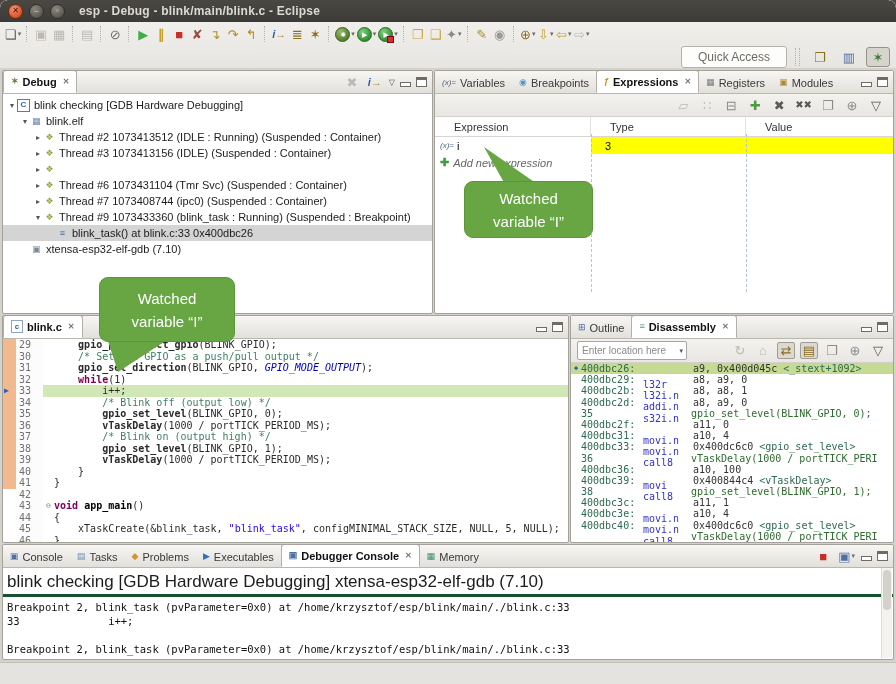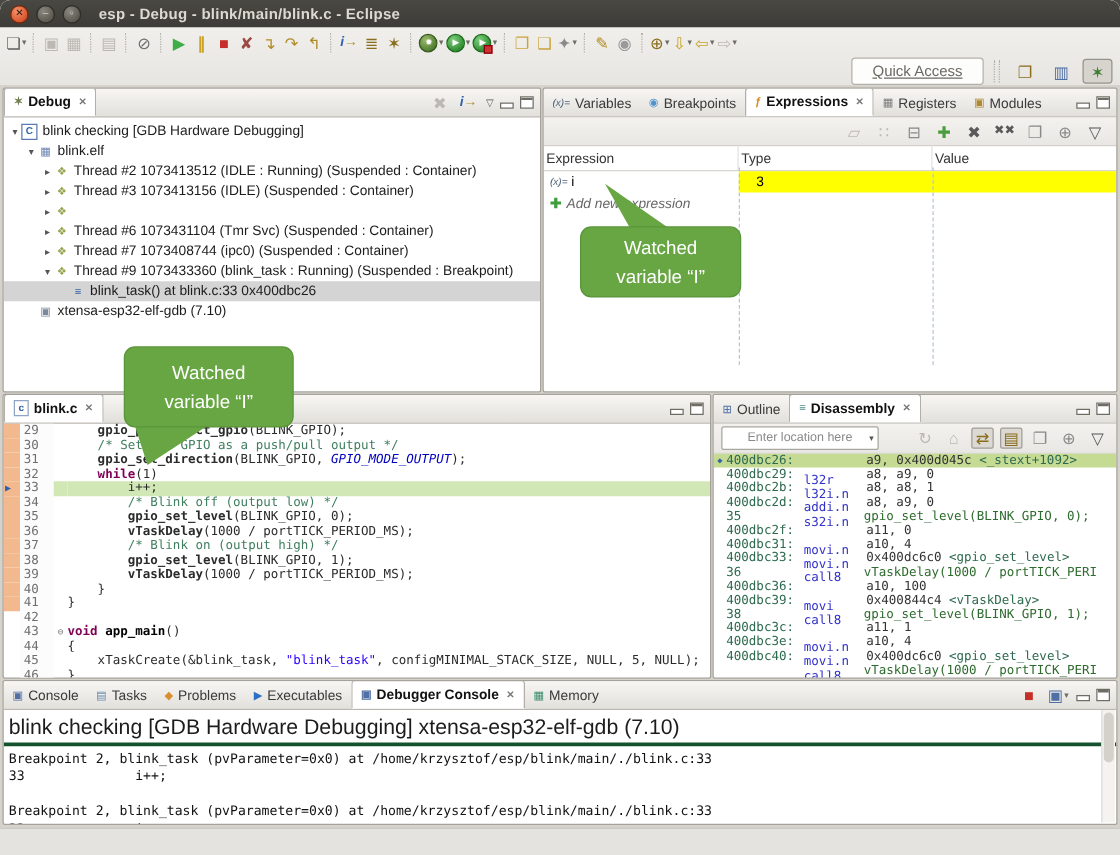--- a/index.html
+++ b/index.html
@@ -25,21 +25,21 @@
   .caret{font-size:7px;color:#6f6c66;margin-left:1px;}
   .tb-sep{width:1px;height:16px;border-left:1px dotted #b4b1aa;margin:0 4px;}
   .circ{width:13px;height:13px;border-radius:50%;display:flex;align-items:center;justify-content:center;position:relative;}
   .circ.run,.circ.ext{background:radial-gradient(circle at 35% 30%,#7fd07f,#2e8b2e 75%);border:1px solid #1e6a1e;}
   .circ.debug{background:radial-gradient(circle at 35% 30%,#9bb86a,#4e7d2e 75%);border:1px solid #37591f;}
   .circ .ply{color:#fff;font-size:7px;line-height:1;margin-left:1px;}
   .circ.ext::after{content:"";position:absolute;right:-2px;bottom:-2px;width:5px;height:5px;background:#c33;border:1px solid #801;}
   .itext-i{color:#2f5fb0;font-weight:bold;font-size:11px;font-style:italic;}
   .itext-a{color:#b08d2a;font-weight:bold;font-size:11px;}
   #quick-access{background:#fdfdfc;border:1px solid #b5b2ab;border-radius:3px;color:#6d6a64;font-size:12px;
-                padding:2px 16px;height:16px;display:flex;align-items:center;text-decoration:underline;}
+                padding:2px 16px;height:16px;display:flex;align-items:center;}
   .persp-sep{width:3px;height:18px;border-left:1px dotted #b4b1aa;border-right:1px dotted #b4b1aa;}
   .persp-btn{width:24px;height:20px;display:flex;align-items:center;justify-content:center;border:1px solid transparent;background:transparent;}
   .persp-btn.active{background:#d7d4ce;border:1px solid #95928b;border-radius:3px;}
   
   #workbench{position:absolute;left:0;top:68px;width:896px;height:594px;background:#d5d2cc;}
   .panel{position:absolute;background:#fff;border:1px solid #a5a29b;border-radius:2px;overflow:hidden;}
   .tabbar{display:flex;align-items:flex-end;height:22px;background:linear-gradient(#f7f6f3,#e2e0db);
           border-bottom:1px solid #bab7b1;}
   .tab{display:flex;align-items:center;gap:4px;padding:0 7px;height:21px;font-size:11px;color:#3a3a3a;white-space:nowrap;}
   .tab.active{background:#fff;border:1px solid #b2afa8;border-bottom-color:#fff;font-weight:bold;
@@ -60,21 +60,21 @@
   .tree-row{display:flex;align-items:center;height:16px;white-space:nowrap;overflow:hidden;}
   .tree-row.selected{background:#d4d4d4;}
   .expander{width:10px;font-size:8px;color:#555;text-align:center;flex:none;}
   .tree-icon{width:13px;flex:none;text-align:center;font-size:9px;line-height:1;margin-right:3px;}
   .tree-icon.box{width:11px;height:11px;border:1px solid #5b7ab5;background:#fff;color:#3465a4;font-weight:bold;
                  font-size:8px;display:inline-flex;align-items:center;justify-content:center;margin-right:4px;}
   
   #expr-toolbar{display:flex;align-items:center;justify-content:flex-end;height:22px;gap:6px;
                 background:linear-gradient(#f3f2ef,#e9e7e3);border-bottom:1px solid #d4d1cb;padding-right:8px;}
   .expr-head{display:flex;height:19px;border-bottom:1px solid #d8d6d1;font-size:11px;color:#333;align-items:center;}
-  .eh-cell{padding-left:2px;box-sizing:border-box;border-right:1px solid #e4e2de;height:19px;display:flex;align-items:center;}
+  .eh-cell{padding-left:19px;box-sizing:border-box;border-right:1px solid #e4e2de;height:19px;display:flex;align-items:center;}
   .expr-row{display:flex;height:17px;font-size:11px;align-items:center;}
   .ex-cell{box-sizing:border-box;height:17px;display:flex;align-items:center;padding-left:5px;}
   .colline{position:absolute;width:0;border-left:1px dashed #b4c4da;pointer-events:none;}
   .xicon{font-size:8px;color:#52677e;margin-right:3px;font-style:italic;}
   .plus{color:#3e9e3e;font-weight:bold;font-size:11px;margin-right:4px;}
   .addtext{color:#666;font-style:italic;}
   .val-hl{background:#ffff00;width:100%;height:17px;display:flex;align-items:center;padding-left:14px;box-sizing:border-box;}
   
   #editor-body{font-family:"DejaVu Sans Mono",monospace;font-size:10px;line-height:11.5px;}
   .cl{display:flex;height:11.5px;white-space:pre;}
@@ -84,21 +84,21 @@
   .cl .ln{width:24px;flex:none;color:#6f6f6f;text-align:left;padding-left:3px;background:#fcfcfc;}
   .cl .fold{width:11px;flex:none;color:#888;font-size:8px;text-align:center;}
   .cl .code{flex:1;}
   .cl.cur .code,.cl.cur .fold{background:#d2e7b6;}
   .sg-p{color:#2b2b2b}.sg-kw{color:#7f0055;font-weight:bold}.sg-cm{color:#3f7f5f}.sg-str{color:#2a00ff}
   .sg-mac{color:#0000c0;font-style:italic}.sg-fn{font-weight:bold;color:#2b2b2b}.sg-fd{font-weight:bold;color:#000}
   
   #disasm-toolbar{display:flex;align-items:center;height:23px;background:linear-gradient(#f3f2ef,#e9e7e3);
                   border-bottom:1px solid #d4d1cb;padding:0 6px;gap:5px;}
   #loc-combo{display:flex;align-items:center;background:#fff;border:1px solid #a9a6a0;border-radius:2px;height:17px;
-             width:104px;font-size:10px;color:#8a8a8a;padding-left:20px;overflow:hidden;white-space:nowrap;text-align:right;}
+             width:104px;font-size:10px;color:#8a8a8a;padding-left:4px;overflow:hidden;white-space:nowrap;text-align:right;}
   #loc-combo .caret{margin-left:auto;padding:0 3px;color:#555;}
   #disasm-body{font-family:"DejaVu Sans Mono",monospace;font-size:10px;line-height:11.2px;}
   .da-row{display:flex;height:11.2px;white-space:pre;align-items:center;}
   .da-row.cur{background:#c5da92;}
   .da-gut{width:10px;flex:none;font-size:7px;color:#3465a4;text-align:center;}
   .da-addr{color:#2d6a4f;width:62px;flex:none;}
   .da-mn{color:#3232c8;width:50px;flex:none;margin-top:32px;}
   .da-ops{color:#333;}
   .da-sym{color:#2d6a4f;}
   .da-lbl{color:#2d6a4f;width:110px;flex:none;}

